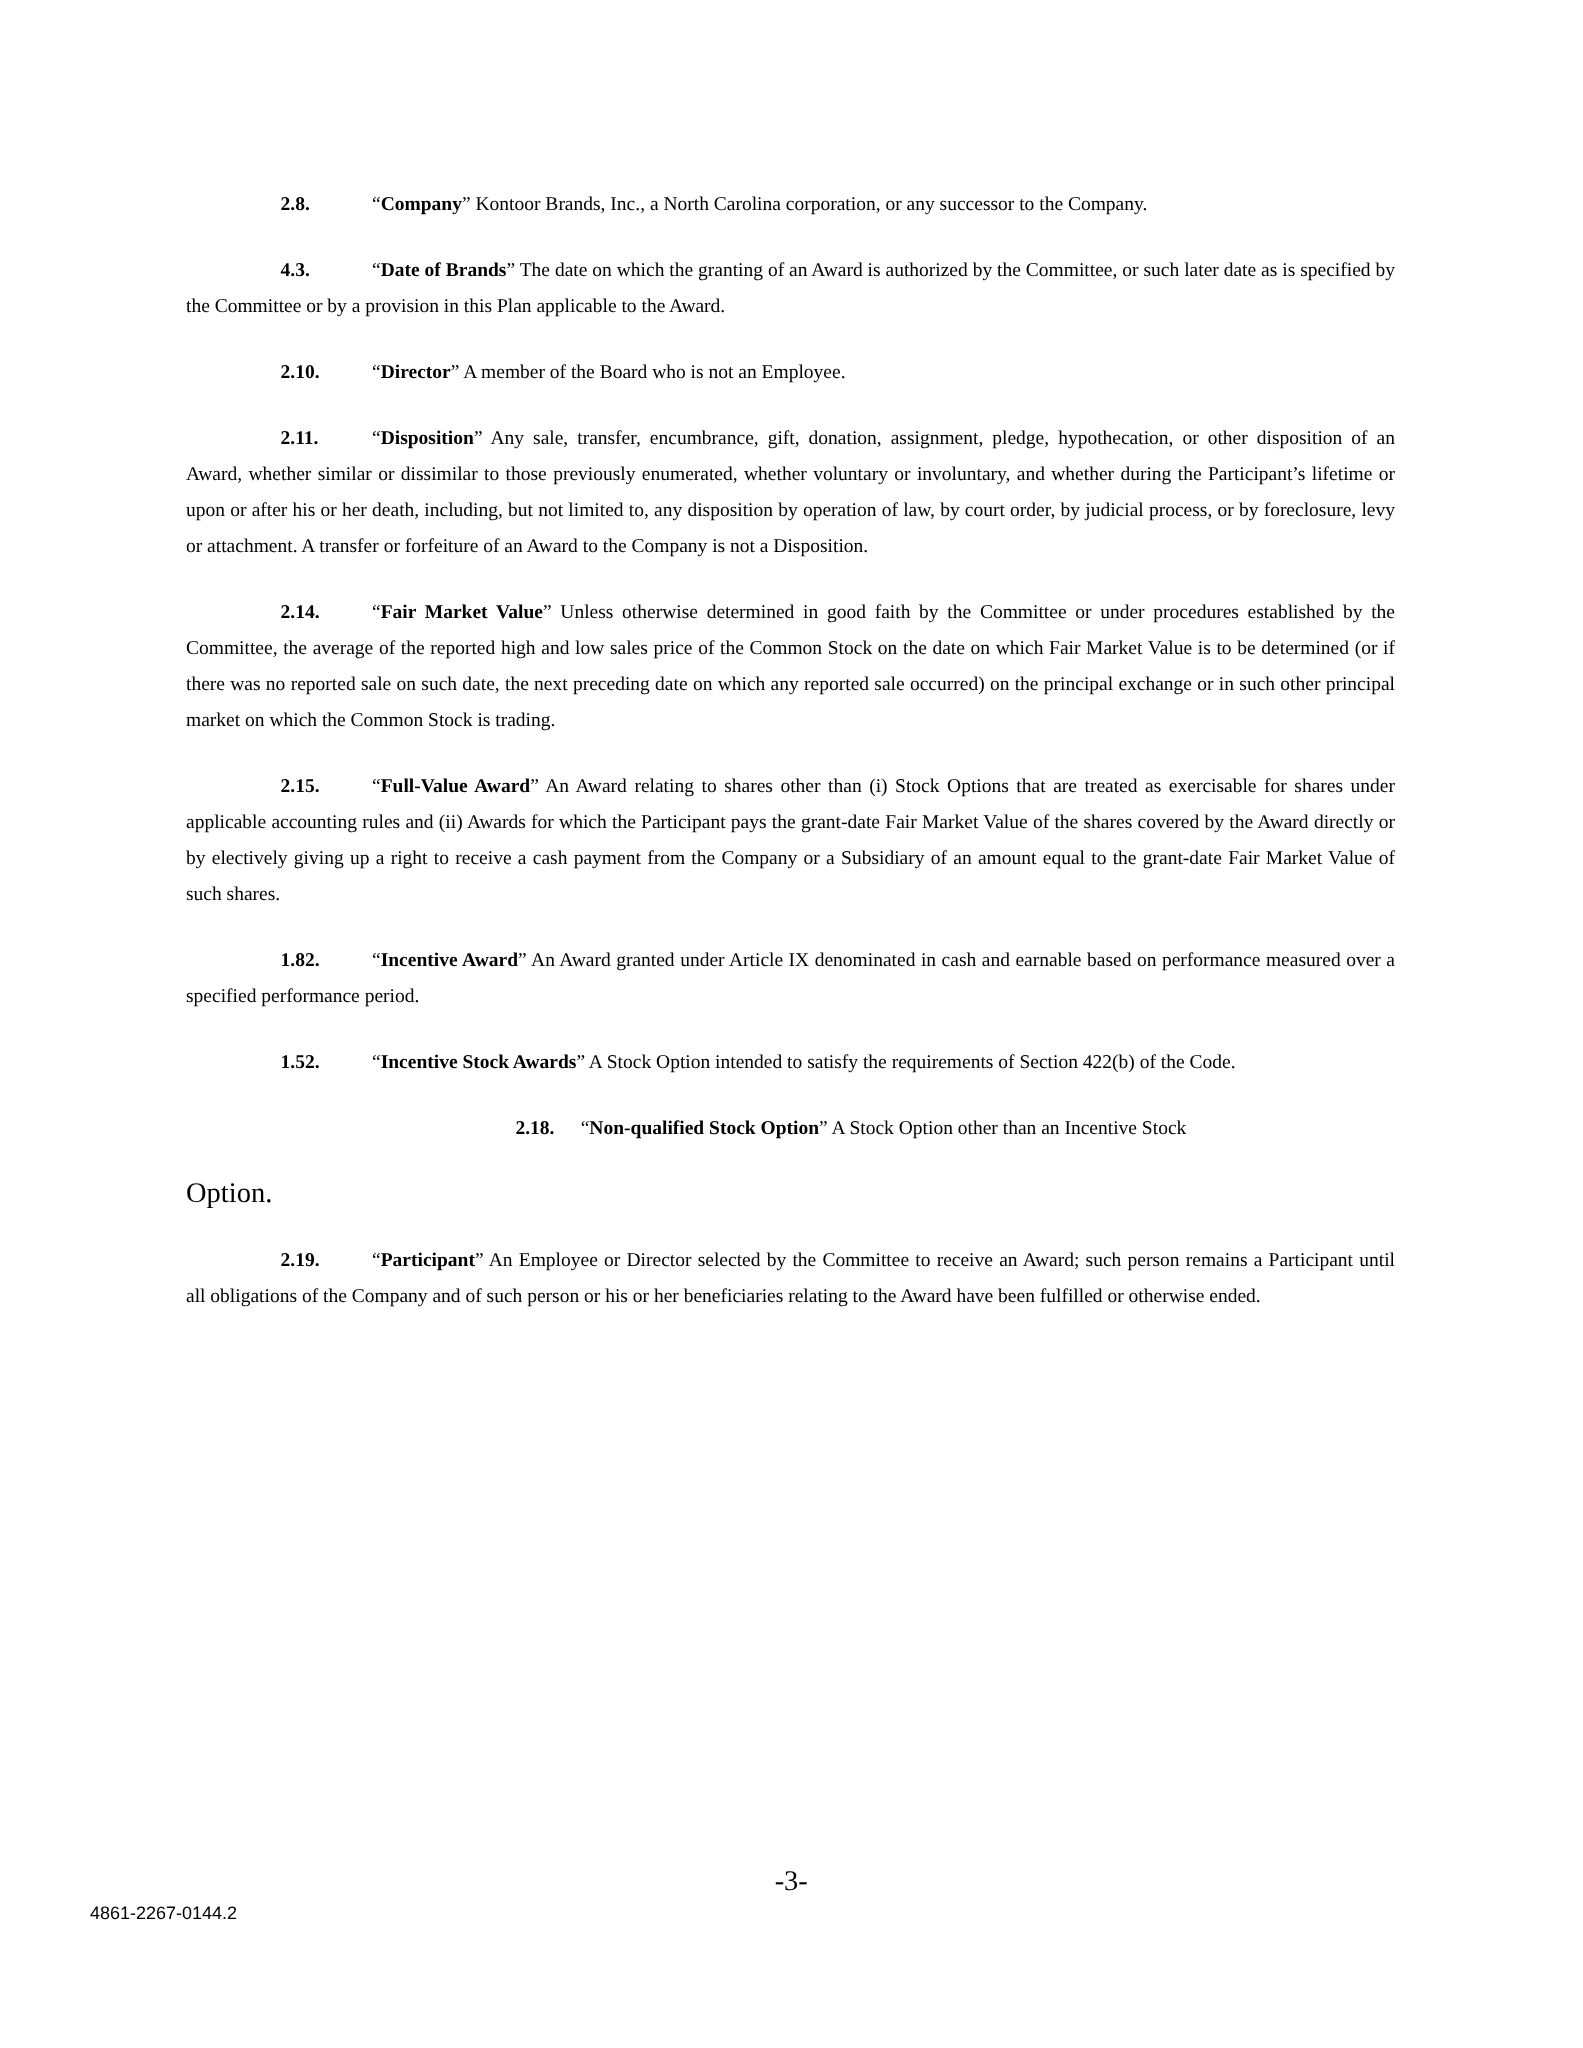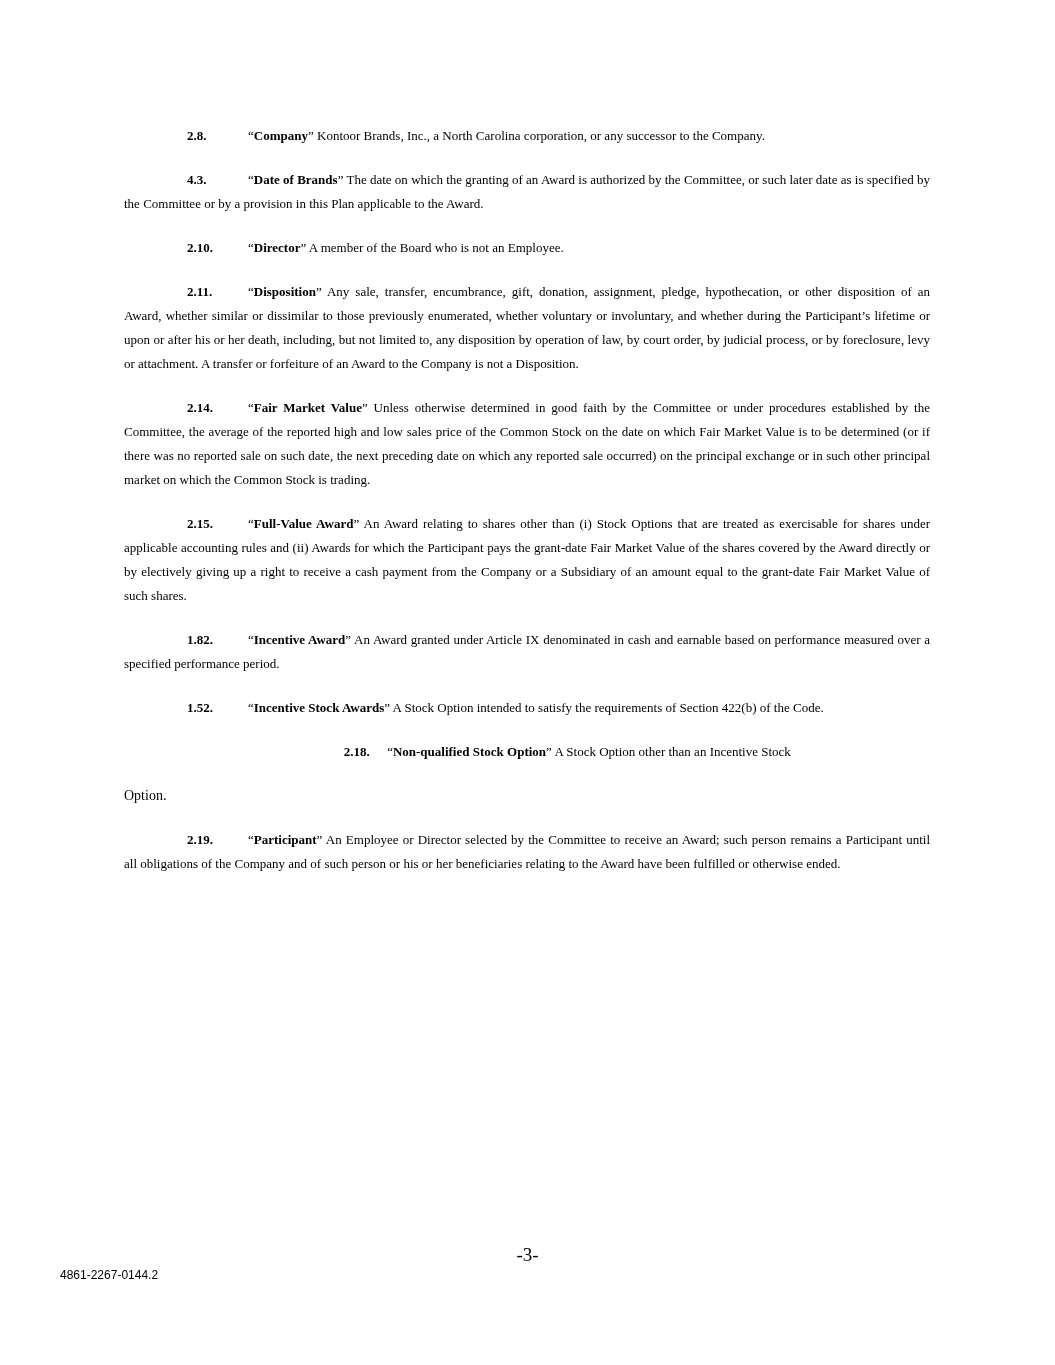--- a/index.html
+++ b/index.html
@@ -34,21 +34,21 @@
     .num {
       font-weight: bold;
       display: inline-block;
       width: 61px;
       text-indent: 0;
     }
     .term {
       font-weight: bold;
     }
     .continuation {
-      font-size: 14px;
+      font-size: 19px;
       line-height: 24px;
       margin: 0 0 20px 0;
     }
     .page-number {
       position: absolute;
       top: 1244px;
       left: 0;
       width: 1055px;
       text-align: center;
       font-size: 19px;

